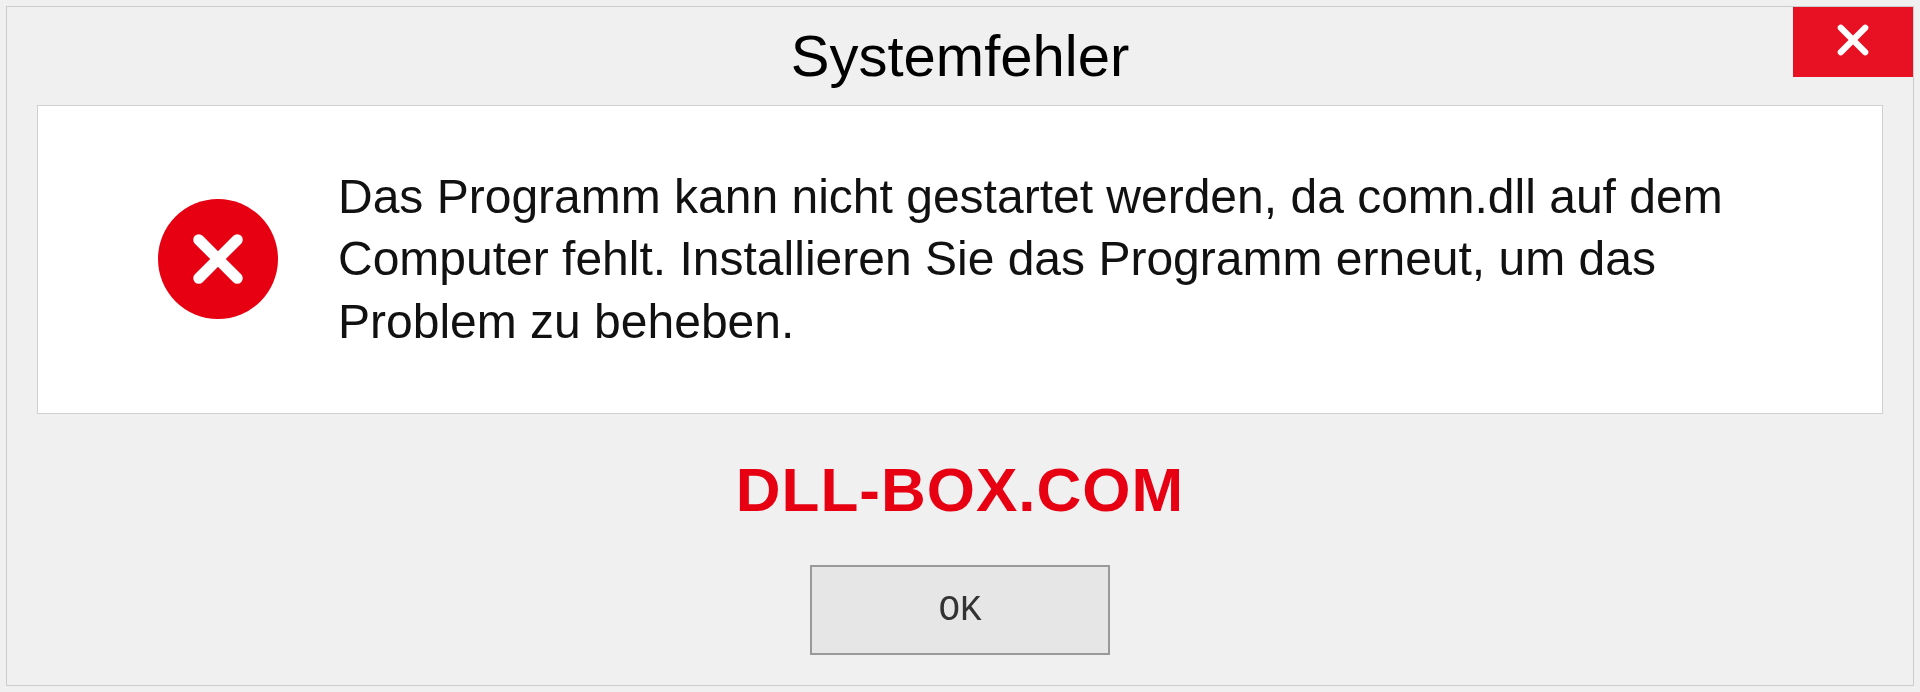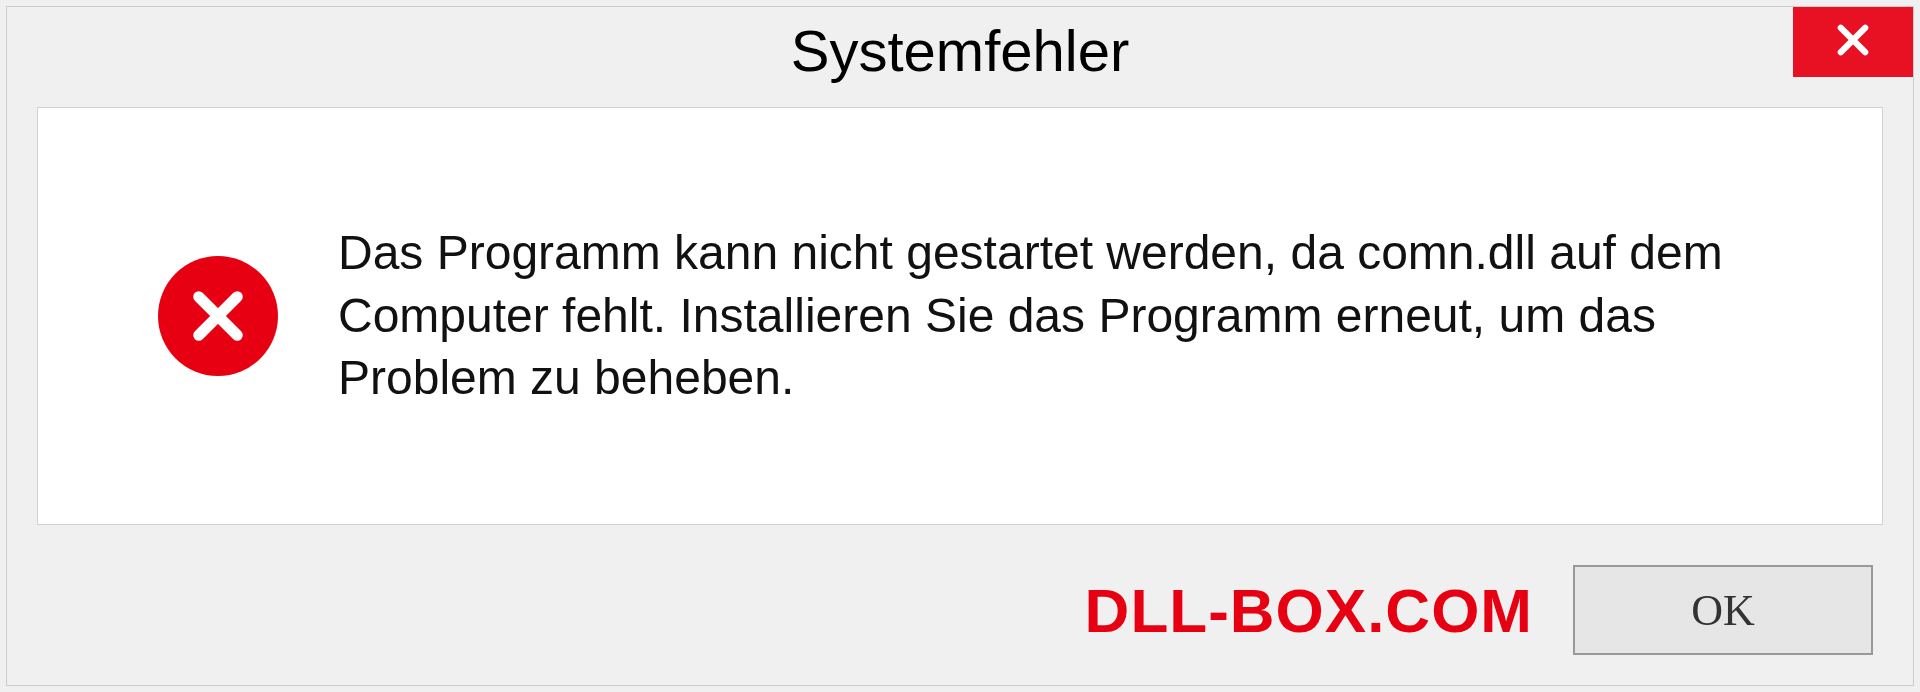--- a/index.html
+++ b/index.html
@@ -18,21 +18,21 @@
       width: 100%;
       height: 100%;
       background: #f0f0f0;
       border: 1px solid #ccc;
       position: relative;
       display: flex;
       flex-direction: column;
     }
     .titlebar {
       display: flex;
-      align-items: flex-start;
+      align-items: center;
       justify-content: center;
       position: relative;
       height: 90px;
     }
     .title {
       font-size: 58px;
       font-weight: 400;
       color: #000;
       text-align: center;
       padding-top: 10px;
@@ -82,40 +82,41 @@
       line-height: 1.3;
       color: #111;
       font-weight: 400;
     }
     .footer {
       display: flex;
       align-items: center;
       justify-content: flex-end;
       padding: 20px 40px 30px 40px;
       gap: 40px;
+      flex-direction: column;
     }
     .watermark {
       font-size: 62px;
       font-weight: 700;
       color: #e60012;
       letter-spacing: 1px;
       font-family: Arial, sans-serif;
     }
     .ok-btn {
       width: 300px;
       height: 90px;
       background: #e6e6e6;
       border: 2px solid #999;
-      font-size: 44px;
+      font-size: 36px;
       color: #333;
       display: flex;
       align-items: center;
       justify-content: center;
       cursor: pointer;
-      font-family: Liberation Serif, serif;
+      font-family: Liberation Mono, monospace;
     }
   </style>
 </head>
 <body>
 
 <div class="dialog">
   <div class="titlebar">
     <div class="title">Systemfehler</div>
     <div class="close-btn">
       <span>

